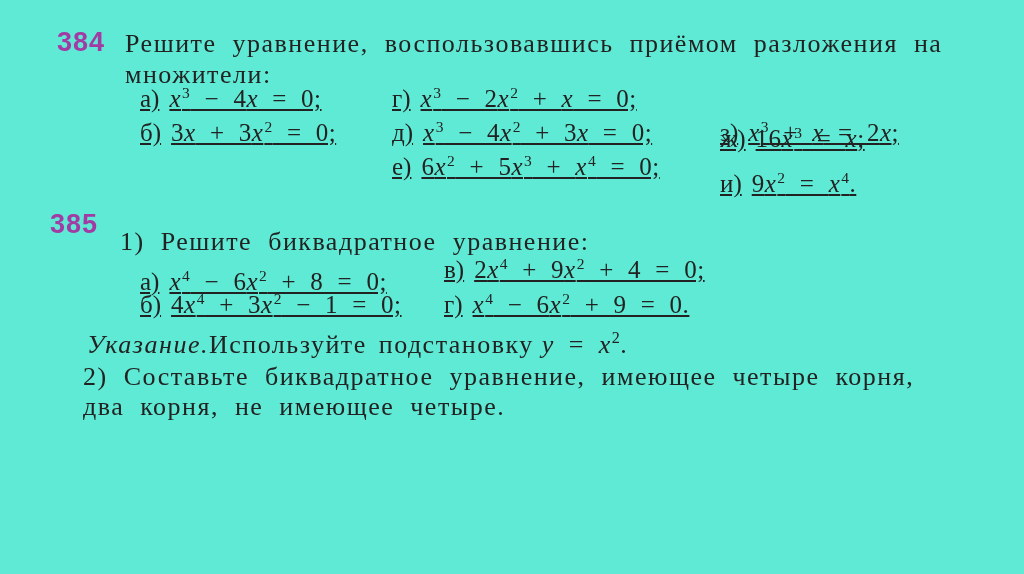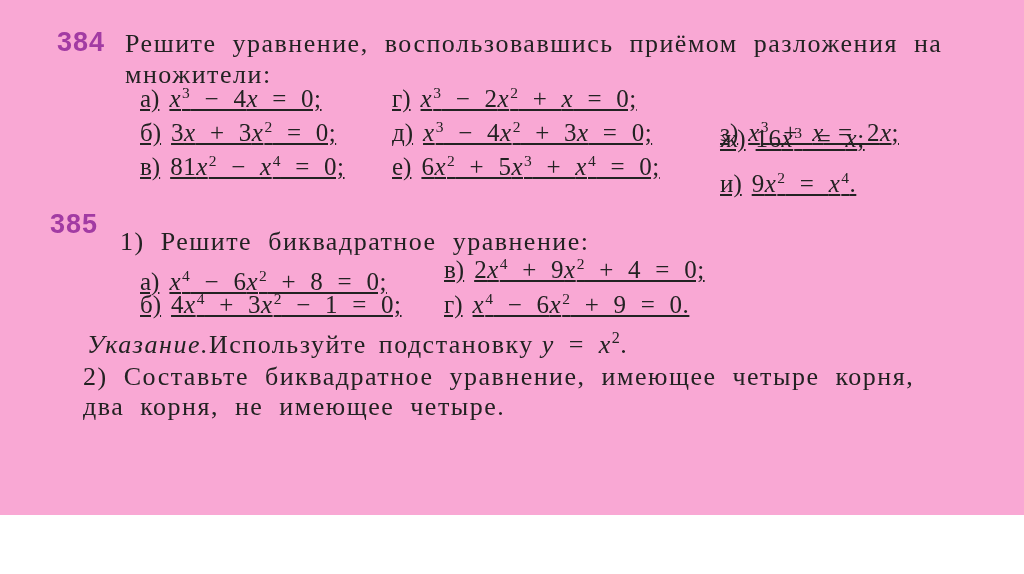--- a/index.html
+++ b/index.html
@@ -1,20 +1,20 @@
 <!DOCTYPE html>
 <html><head>
 <meta charset="utf-8">
 <style>
   html, body { margin: 0; padding: 0; background: #ffffff; }
   .page {
     position: relative;
     width: 1024px;
-    height: 515px;
-    background: #f9a8d4;
+    height: 574px;
+    background: #5eead4;
     font-family: "Liberation Serif", serif;
     color: #222222;
     overflow: hidden;
   }
   .task-number {
     position: absolute;
     font-family: "Liberation Sans", sans-serif;
     font-weight: 700;
     font-size: 27px;
     color: #a23ba3;
@@ -57,23 +57,20 @@
   <div class="task-number" style="left:57px; top:27px;">384</div>
   <div class="line" style="left:125px; top:28px;">Решите уравнение, воспользовавшись приёмом разложения на</div>
   <div class="line" style="left:125px; top:59px;">множители:</div>
 
   <div class="eq-item" style="left:140px; top:85px;">
     <span class="eq-label">а)</span><span class="eq"><i>x</i><sup>3</sup> − 4<i>x</i> = 0;</span>
   </div>
   <div class="eq-item" style="left:140px; top:119px;">
     <span class="eq-label">б)</span><span class="eq">3<i>x</i> + 3<i>x</i><sup>2</sup> = 0;</span>
   </div>
-  <div class="eq-item" style="left:140px; top:153px;">
-    <span class="eq-label">в)</span><span class="eq">81<i>x</i><sup>2</sup> − <i>x</i><sup>4</sup> = 0;</span>
-  </div>
 
   <div class="eq-item" style="left:392px; top:85px;">
     <span class="eq-label">г)</span><span class="eq"><i>x</i><sup>3</sup> − 2<i>x</i><sup>2</sup> + <i>x</i> = 0;</span>
   </div>
   <div class="eq-item" style="left:392px; top:119px;">
     <span class="eq-label">д)</span><span class="eq"><i>x</i><sup>3</sup> − 4<i>x</i><sup>2</sup> + 3<i>x</i> = 0;</span>
   </div>
   <div class="eq-item" style="left:392px; top:153px;">
     <span class="eq-label">е)</span><span class="eq">6<i>x</i><sup>2</sup> + 5<i>x</i><sup>3</sup> + <i>x</i><sup>4</sup> = 0;</span>
   </div>

